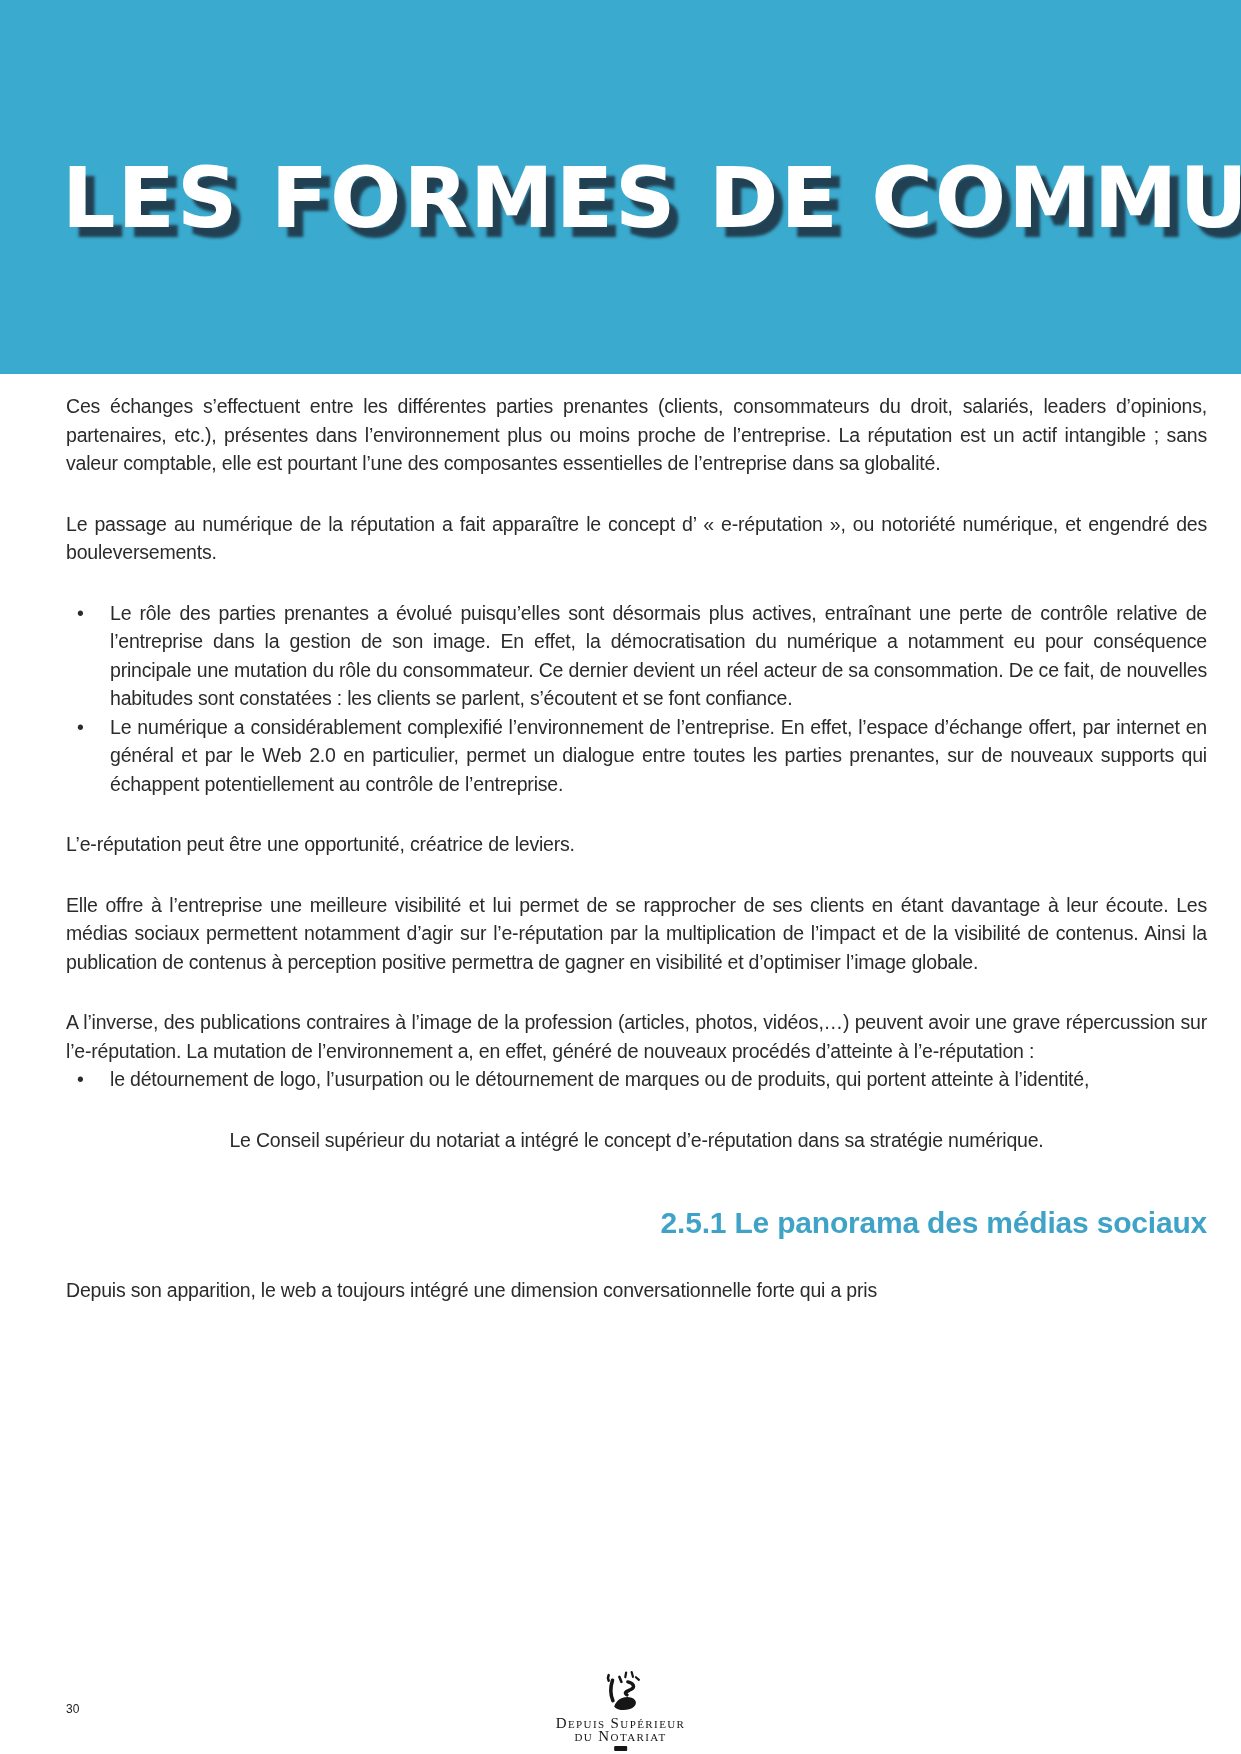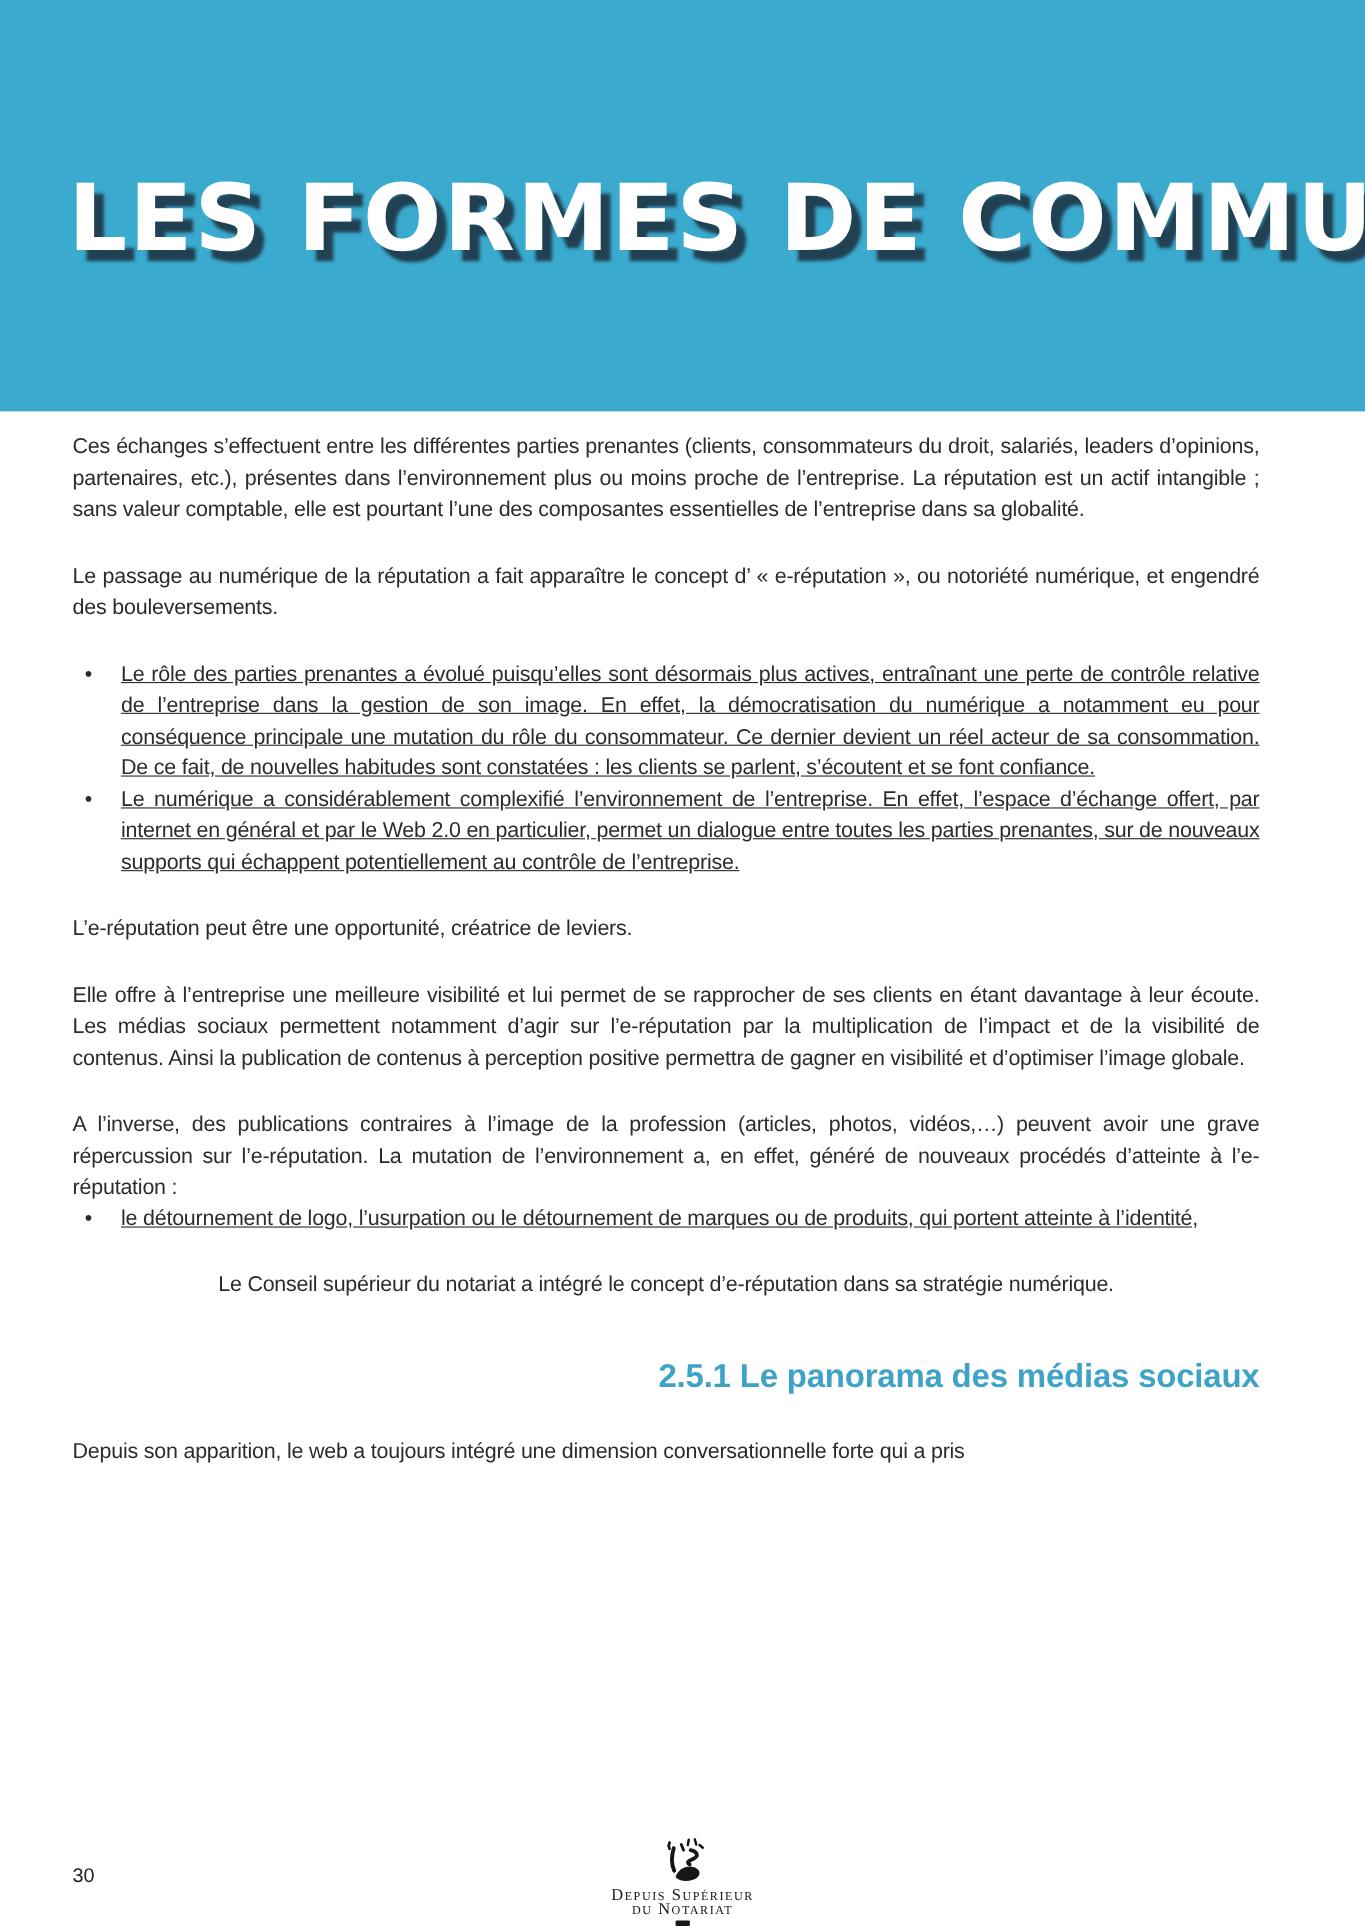--- a/index.html
+++ b/index.html
@@ -22,47 +22,47 @@
     font-weight:800;
     font-size:84px;line-height:1;
     letter-spacing:2px;
     color:#ffffff;
     white-space:nowrap;
     text-shadow:9px 10px 3px rgba(28,42,56,0.82);
   }
   
   .content{
     position:absolute;top:374px;left:0;width:1241px;
-    padding:18px 96px 0 66px;box-sizing:border-box;
+    padding:18px 34px 0 66px;box-sizing:border-box;
     font-size:19.5px;line-height:28.5px;
     letter-spacing:-0.2px;
     text-align:justify;
   }
   .content p{margin:0 0 32px 0;}
   .content p.tight{margin-bottom:0;}
   .content p.lead-line{margin-bottom:0;text-align:center;}
-  ul.bullets{list-style:none;margin:0 0 32px 0;padding:0;text-decoration:underline;}
+  ul.bullets{list-style:none;margin:0 0 32px 0;padding:0;}
   ul.bullets li{position:relative;padding-left:44px;margin:0;}
   ul.bullets li::before{
     content:"\2022";
     position:absolute;left:11px;top:0;
   }
   .section-heading{
     margin:52px 0 36px 0;
     font-size:30px;line-height:34px;
     font-weight:bold;
     letter-spacing:-0.2px;
     color:var(--heading-color,#3fa3c8);
     text-align:right;
   }
   .last-para{margin-bottom:0;}
   
   .page-number{
     position:absolute;left:66px;bottom:38px;
-    font-size:18px;color:#222222;
+    font-size:12px;color:#222222;
   }
   .footer-logo{
     position:absolute;left:50%;bottom:3px;
     transform:translateX(-50%);
     text-align:center;color:#161616;
   }
   .logo-mark{display:block;margin:0 auto 1px auto;}
   .logo-text{
     font-family:"Liberation Serif",serif;
     font-variant:small-caps;

